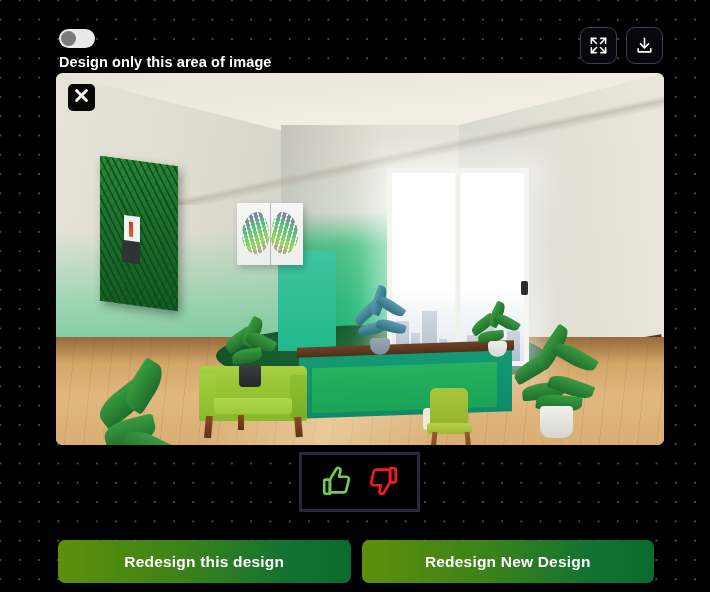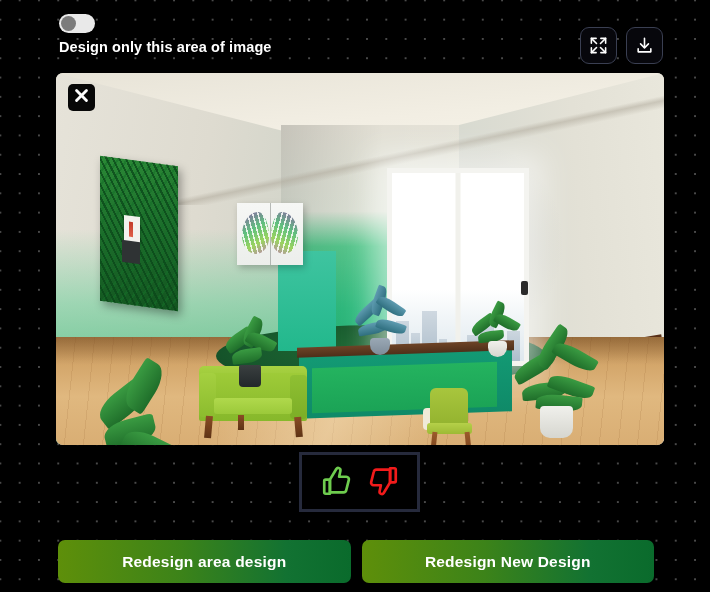--- a/index.html
+++ b/index.html
@@ -19,21 +19,21 @@
     background-color: #000000;
     background-image: radial-gradient(circle, #4a4a4a 1px, transparent 1.2px);
     background-size: 19.3px 19.3px;
     background-position: 10px 10px;
   }
 
   
   .toggle-group {
     position: absolute;
     left: 59px;
-    top: 14px;
+    top: 29px;
     width: 300px;
   }
   .toggle-switch {
     width: 36px;
     height: 19px;
     border-radius: 10px;
     background: #e9e9e9;
     position: relative;
     display: block;
     cursor: pointer;
@@ -649,17 +649,17 @@
       <span>
         <svg width="34" height="34" viewBox="0 0 24 24" fill="none" stroke="#f21b1b" stroke-width="1.9" stroke-linejoin="round" stroke-linecap="round">
           <path d="M17 3h3a1 1 0 0 1 1 1v8a1 1 0 0 1-1 1h-3z"></path>
           <path d="M17 13l-4.5 7.5a1.6 1.6 0 0 1-2.9-1.2L10.5 15H5.4a1.8 1.8 0 0 1-1.75-2.25l1.8-7.1A2 2 0 0 1 7.4 4H17z"></path>
         </svg>
       </span>
     </button>
   </div>
 
   <div class="action-row">
-    <button class="action-btn">Redesign area design</button>
+    <button class="action-btn">Redesign this design</button>
     <button class="action-btn">Redesign New Design</button>
   </div>
 
 </div>
 
 </body></html>

